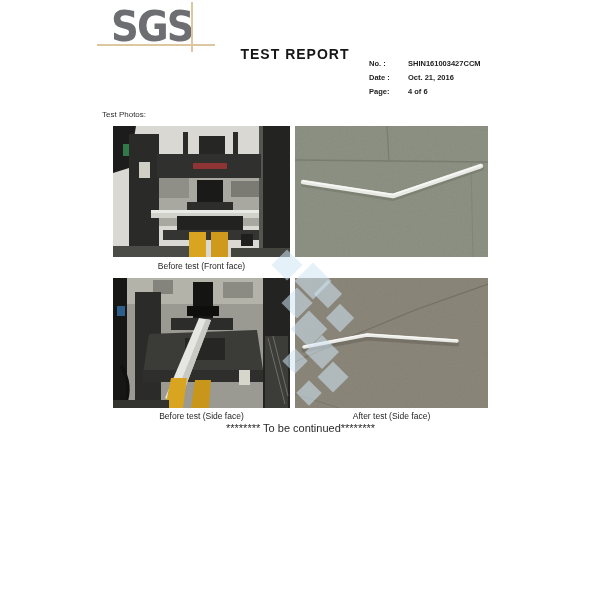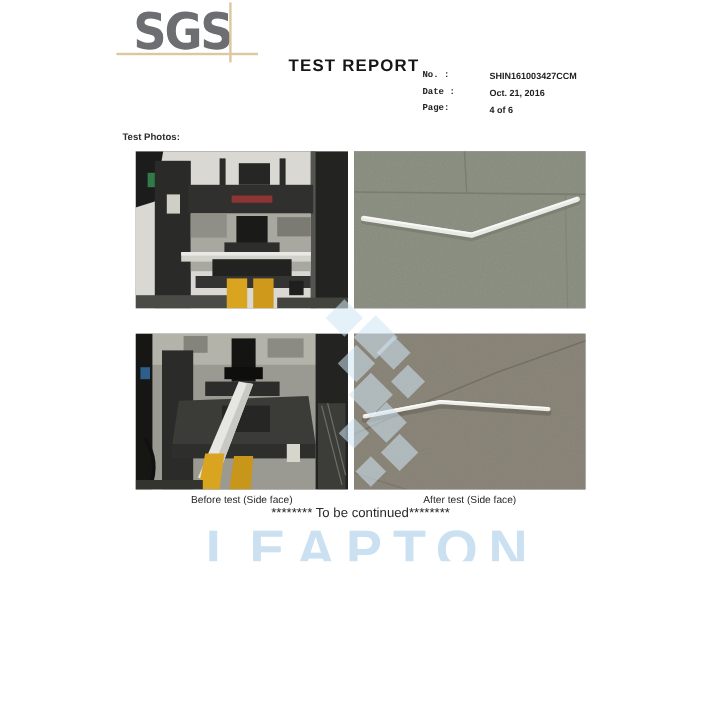--- a/index.html
+++ b/index.html
@@ -13,25 +13,25 @@
   .sgs-logo {
     left:111px; top:2px; font-size:42px; font-weight:800; color:#6d6e71;
     letter-spacing:-2px; transform:scaleX(.92); transform-origin:left top;
     font-family:"DejaVu Sans", sans-serif;
   }
   .logo-hline { left:97px; top:44px; width:118px; height:2px; background:#ddc79e; }
   .logo-vline { left:191px; top:2px; width:2px; height:50px; background:#ddc79e; }
   .report-title { left:190px; top:46px; width:210px; text-align:center;
     font-size:14px; font-weight:bold; letter-spacing:1px; color:#161616; }
   .info-row { height:13px; font-size:7.5px; font-weight:bold; color:#222; }
-  .info-label { position:absolute; left:352px; width:34px;font-family:Liberation Mono, monospace; }
+  .info-label { position:absolute; left:369px; width:34px; }
   .info-value { position:absolute; left:408px; width:120px; }
 
   
-  .section-label { left:102px; top:110px; font-size:8px; color:#2e2e2e;font-weight:bold; }
+  .section-label { left:102px; top:110px; font-size:8px; color:#2e2e2e; }
   .photo { position:absolute; overflow:hidden; background:#888; }
   .photo svg { display:block; width:100%; height:100%; }
   .caption { position:absolute; text-align:center; font-size:8.5px; color:#262626; }
   .continued { left:113px; top:422px; width:375px; text-align:center; font-size:11px; color:#2a2a2a; }
 
   .wm-text { left:90px; top:432px; width:440px; text-align:center;
     font-size:45px; font-weight:800; letter-spacing:9px; color:#cbe1f1; z-index:6; }
   .wm-diamond { position:absolute; background:#cfe6f4; opacity:.55; transform:rotate(45deg); z-index:5; }
 
   
@@ -120,20 +120,21 @@
       <rect width="193" height="131" filter="url(#grain)" opacity="0.45"></rect>
       <line x1="0" y1="34" x2="193" y2="36" stroke="#787d70" stroke-width="1.4"></line>
       <line x1="92" y1="0" x2="94" y2="35" stroke="#787d70" stroke-width="1.2"></line>
       <line x1="176" y1="36" x2="178" y2="131" stroke="#7c8173" stroke-width="1" opacity="0.7"></line>
       <polyline points="9,58 98,72 186,42" stroke="#6f7466" stroke-width="6" fill="none" opacity="0.5" stroke-linecap="round" stroke-linejoin="round"></polyline>
       <polyline points="8,56 98,70 186,40" stroke="#e9e9e5" stroke-width="4.5" fill="none" stroke-linecap="round" stroke-linejoin="round"></polyline>
       <polyline points="8,55 98,68.5 186,39" stroke="#f8f8f6" stroke-width="1.4" fill="none" stroke-linecap="round" stroke-linejoin="round"></polyline>
     </svg>
   </div>
 
+  <div class="caption" style="left:113px;top:261px;width:177px">Before test (Front face)</div>
 
   <div class="photo" style="left:113px;top:278px;width:177px;height:130px">
     <svg viewBox="0 0 177 130" preserveAspectRatio="none">
       <rect width="177" height="130" fill="#9a9a92"></rect>
       <rect x="0" y="0" width="177" height="26" fill="#b3b3aa"></rect>
       <rect x="110" y="4" width="30" height="16" fill="#8b8b83"></rect>
       <rect x="40" y="2" width="20" height="14" fill="#84847c"></rect>
       <rect x="0" y="0" width="14" height="130" fill="#161614"></rect>
       <rect x="4" y="28" width="8" height="10" fill="#2e5f8a"></rect>
       <rect x="22" y="14" width="26" height="116" fill="#2b2b29"></rect>
@@ -167,21 +168,20 @@
       <polyline points="9,69 72,57 162,63" stroke="#ebebe7" stroke-width="3.5" fill="none" stroke-linecap="round" stroke-linejoin="round"></polyline>
       <polyline points="9,68 72,56 162,62" stroke="#fafaf8" stroke-width="1.2" fill="none" stroke-linecap="round" stroke-linejoin="round"></polyline>
     </svg>
   </div>
 
   <div class="caption" style="left:113px;top:411px;width:177px">Before test (Side face)</div>
   <div class="caption" style="left:295px;top:411px;width:193px">After test (Side face)</div>
 
   <div class="abs continued">******** To be continued********</div>
 
-  <div class="abs wm-text">LEAPTON</div>
   <div class="wm-diamond" style="left:276px;top:254px;width:22px;height:22px"></div>
   <div class="wm-diamond" style="left:300px;top:268px;width:26px;height:26px"></div>
   <div class="wm-diamond" style="left:286px;top:292px;width:22px;height:22px"></div>
   <div class="wm-diamond" style="left:318px;top:284px;width:20px;height:20px"></div>
   <div class="wm-diamond" style="left:296px;top:316px;width:26px;height:26px"></div>
   <div class="wm-diamond" style="left:330px;top:308px;width:20px;height:20px"></div>
   <div class="wm-diamond" style="left:310px;top:340px;width:24px;height:24px"></div>
   <div class="wm-diamond" style="left:286px;top:352px;width:18px;height:18px"></div>
   <div class="wm-diamond" style="left:322px;top:366px;width:22px;height:22px"></div>
   <div class="wm-diamond" style="left:300px;top:384px;width:18px;height:18px"></div>

